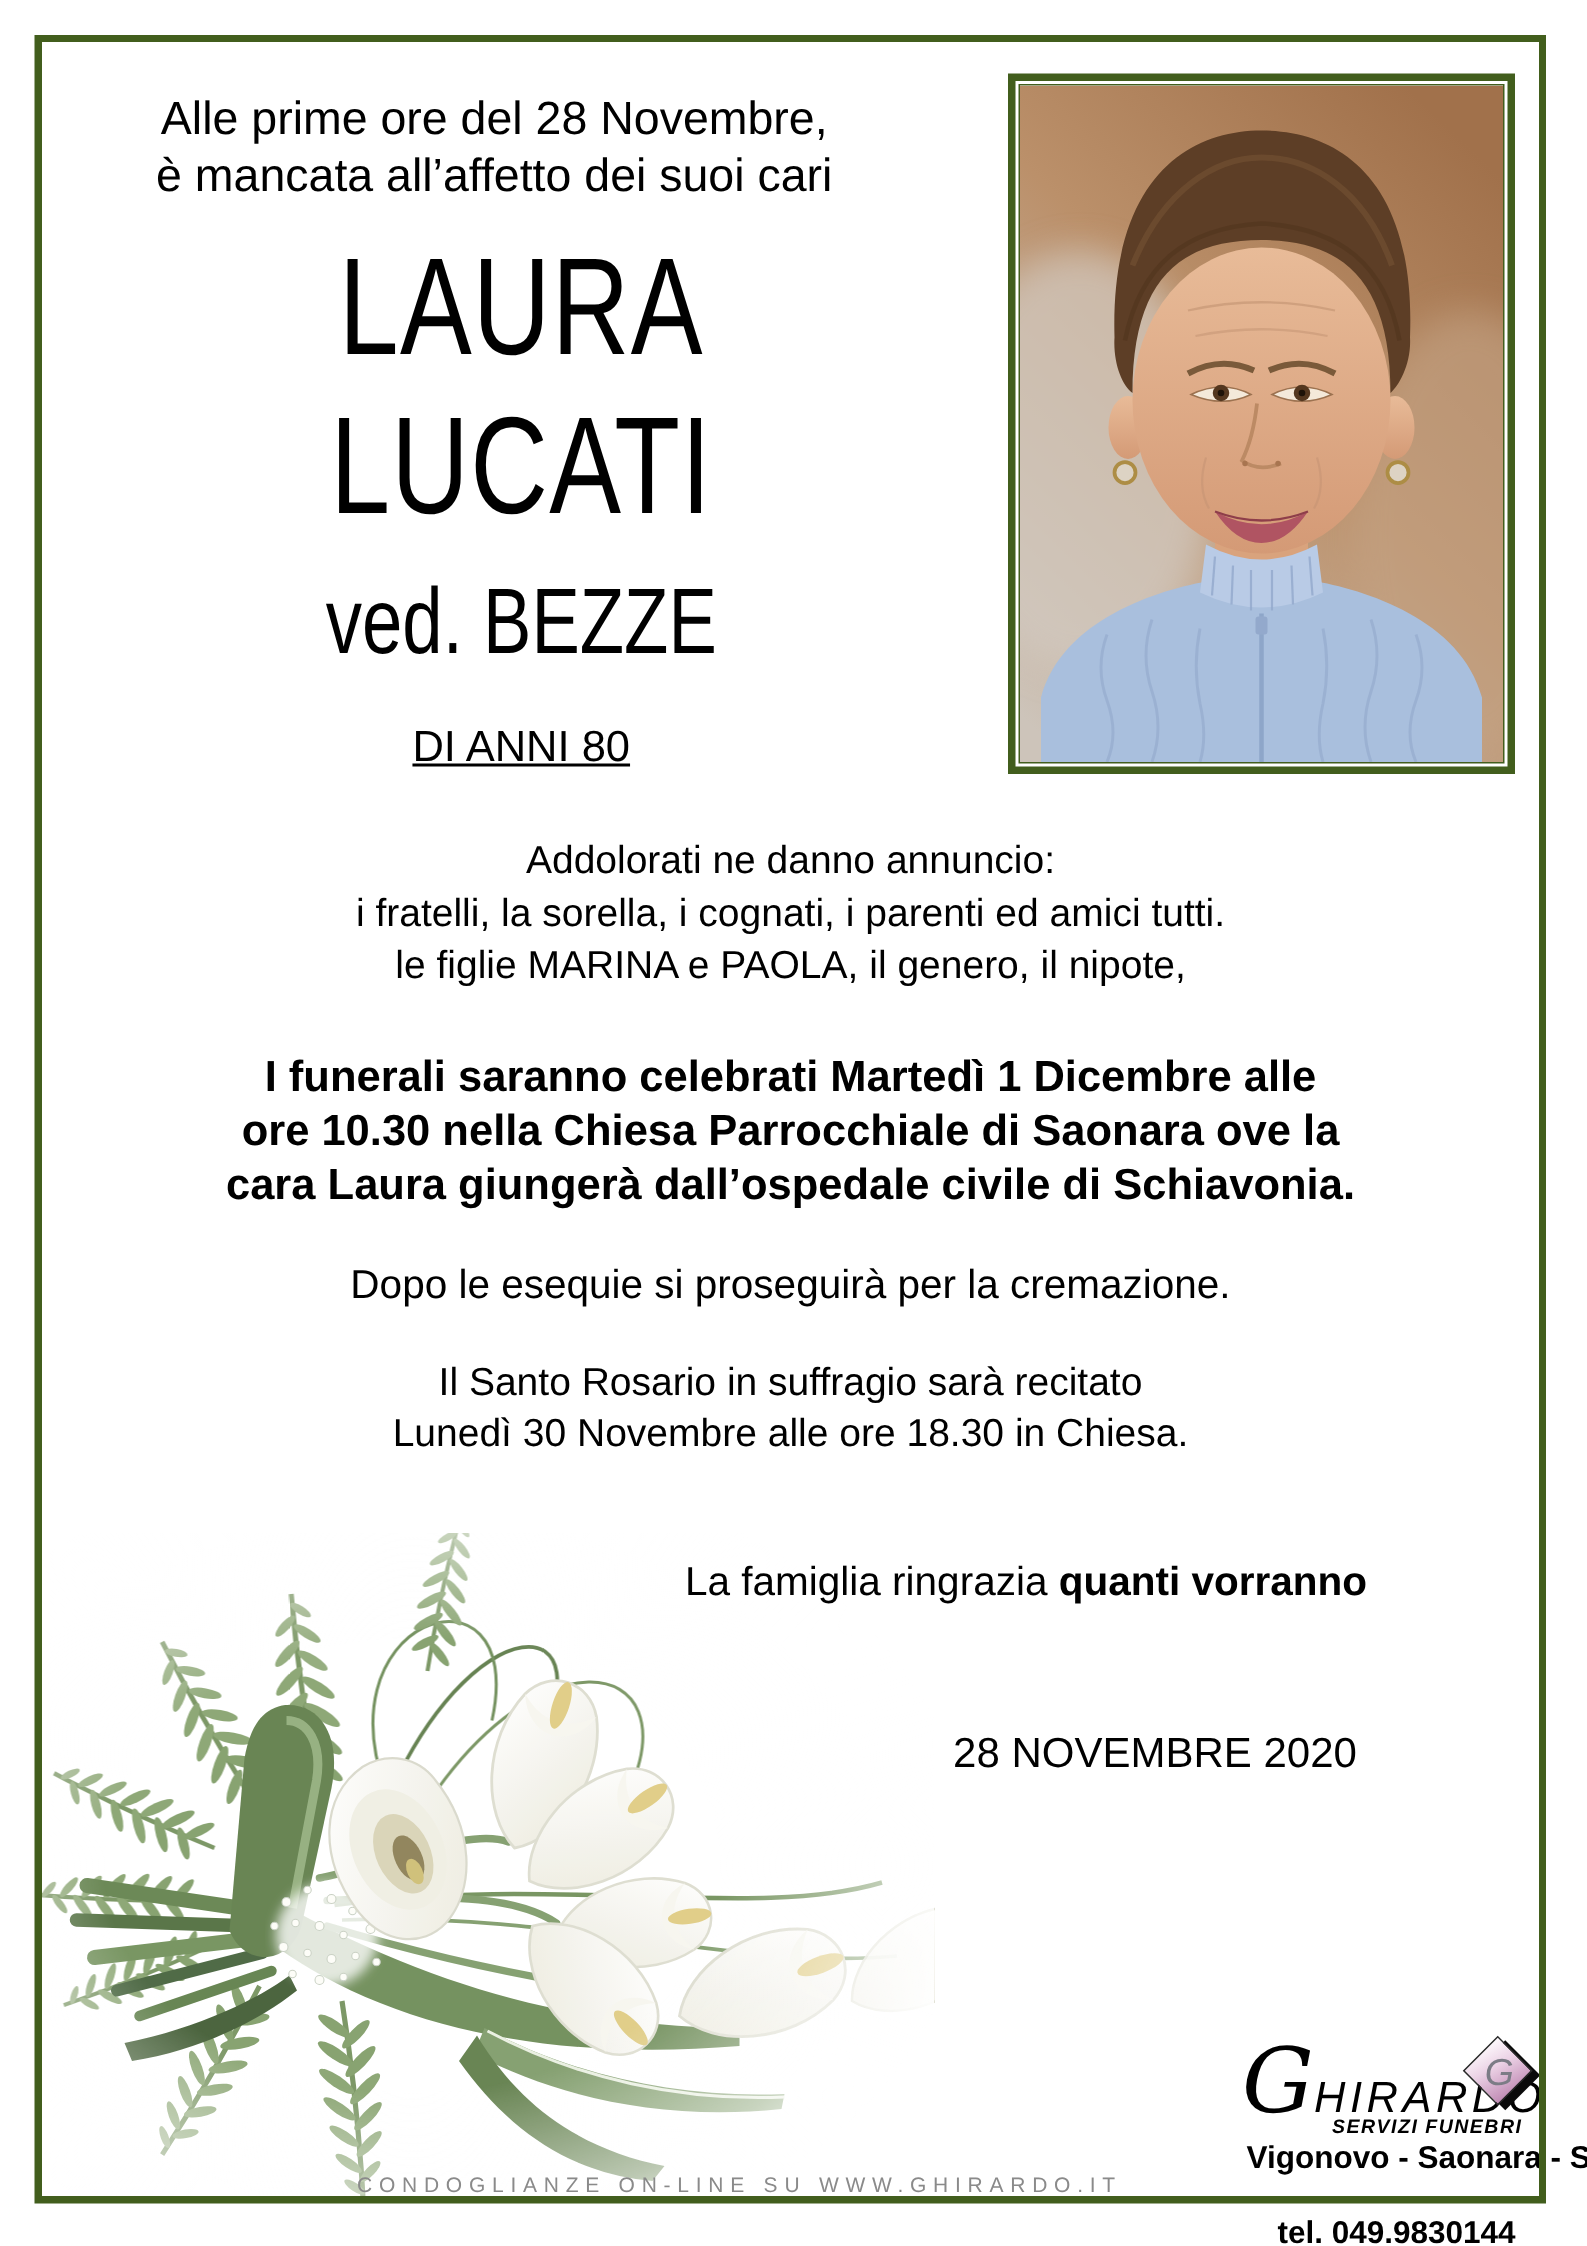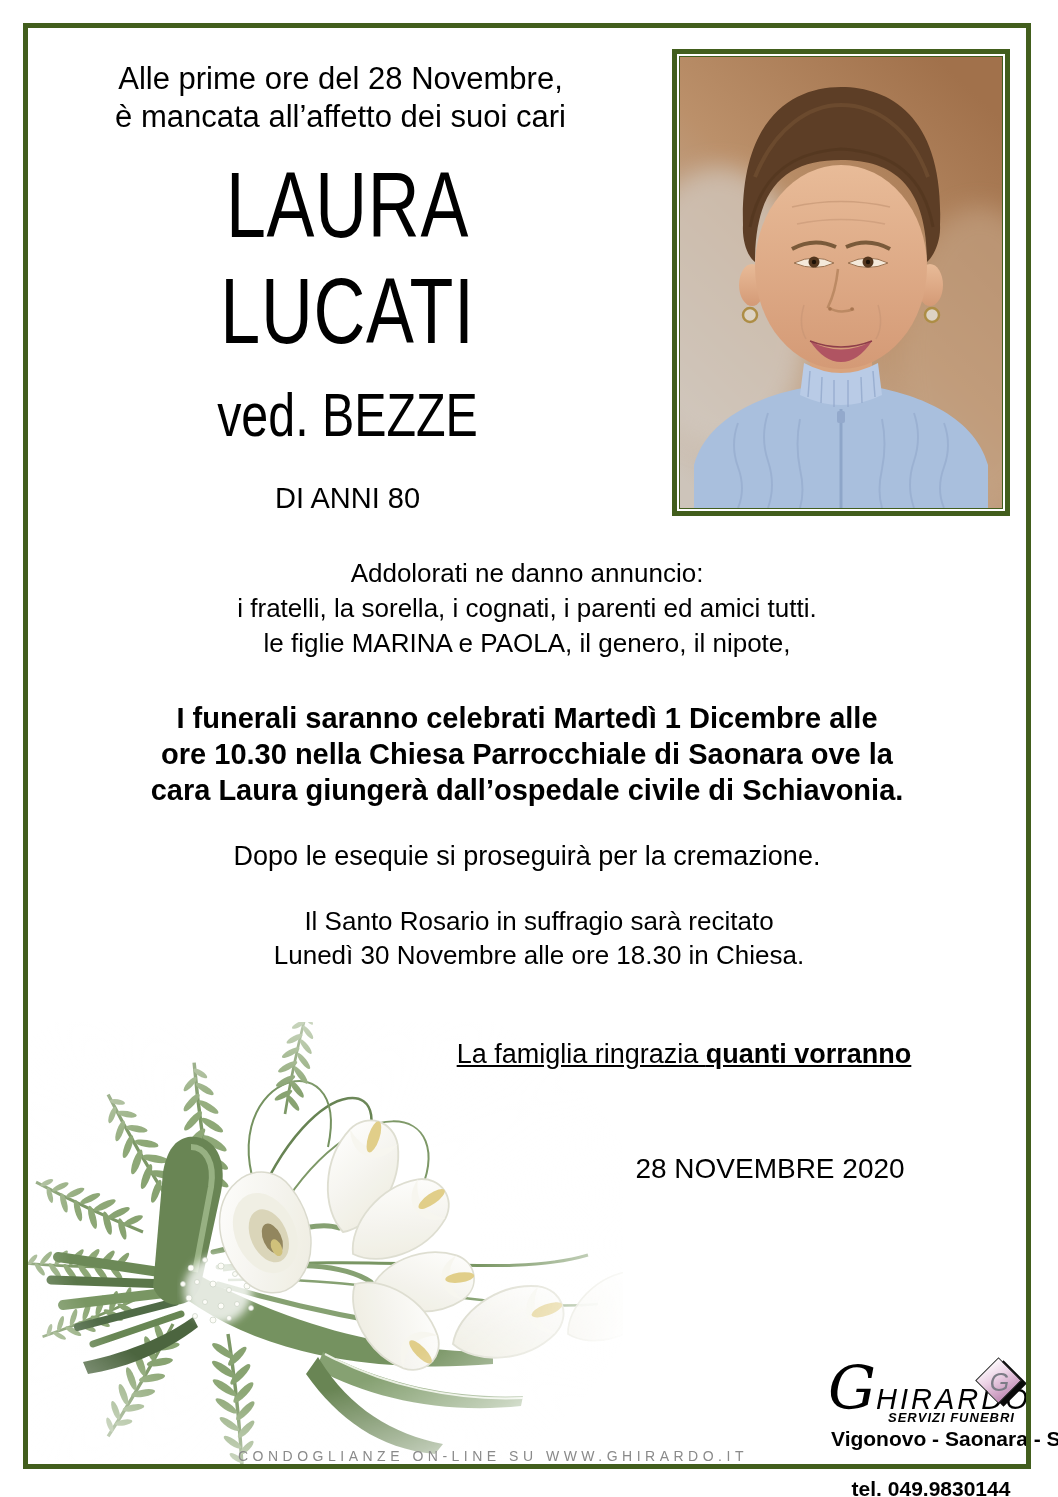--- a/index.html
+++ b/index.html
@@ -13,30 +13,30 @@
   }
   
   .photo-frame {
     position:absolute; left:672px; top:49px; width:338px; height:467px;
     box-sizing:border-box; border:5px solid #425e1d; background:#fff; padding:2px; z-index:3;
   }
   .photo-inner { width:100%; height:100%; border:1px solid #425e1d; box-sizing:border-box; overflow:hidden; }
   .photo-inner svg { display:block; width:100%; height:100%; }
   
   .txt { position:absolute; text-align:center; z-index:4; }
-  .intro   { left:23px; top:60px;  width:613px; font-size:31px; line-height:38px;margin-left:11px; }
+  .intro   { left:23px; top:60px;  width:613px; font-size:31px; line-height:38px; }
   .nameblk { left:23px; top:152px; width:649px; transform:scaleX(0.78); transform-origin:50% 0; }
   .name-line  { font-size:92px; line-height:106px; letter-spacing:1px; white-space:nowrap; }
   .name-widow { font-size:62px; line-height:102px; white-space:nowrap; }
-  .age     { left:23px; top:482px; width:649px; font-size:29px; }
+  .age     { left:23px; top:482px; width:649px; font-size:29px;text-decoration:underline; }
   .announce{ left:23px; top:556px; width:1008px; font-size:26px; line-height:35px; }
   .funeral { left:23px; top:700px; width:1008px; font-size:29px; line-height:36px; font-weight:bold; }
   .cremation{ left:23px; top:841px; width:1008px; font-size:27px; }
-  .rosary  { left:23px; top:904px; width:1008px; font-size:26px; line-height:34px;padding-left:12px; }
-  .thanks  { left:384px; top:1038px; width:600px; font-size:27px; line-height:33px;text-decoration:underline; }
+  .rosary  { left:23px; top:904px; width:1008px; font-size:26px; line-height:34px; }
+  .thanks  { left:384px; top:1038px; width:600px; font-size:27px; line-height:33px; }
   .placedate{ left:620px; top:1152px; width:300px; font-size:28px; line-height:34px; }
   
   .flowers { position:absolute; left:23px; top:1022px; width:600px; height:443px; z-index:1; }
   .flowers svg { display:block; width:100%; height:100%; }
   
   .logo { position:absolute; left:818px; top:1358px; width:215px; height:110px; z-index:4; }
   .logo-g {
     position:absolute; left:10px; top:0px; font-family:"DejaVu Serif", serif;
     font-style:italic; font-size:60px; line-height:60px; font-weight:500;
   }

